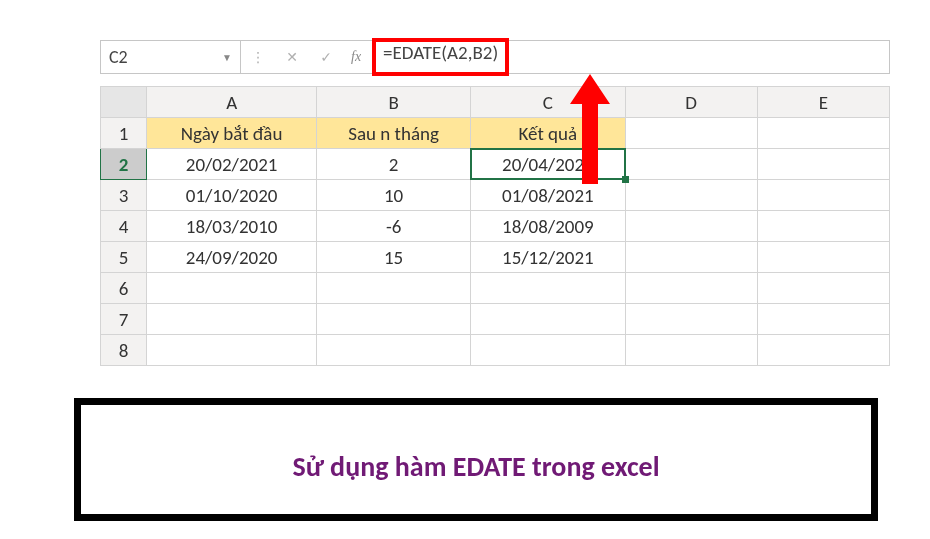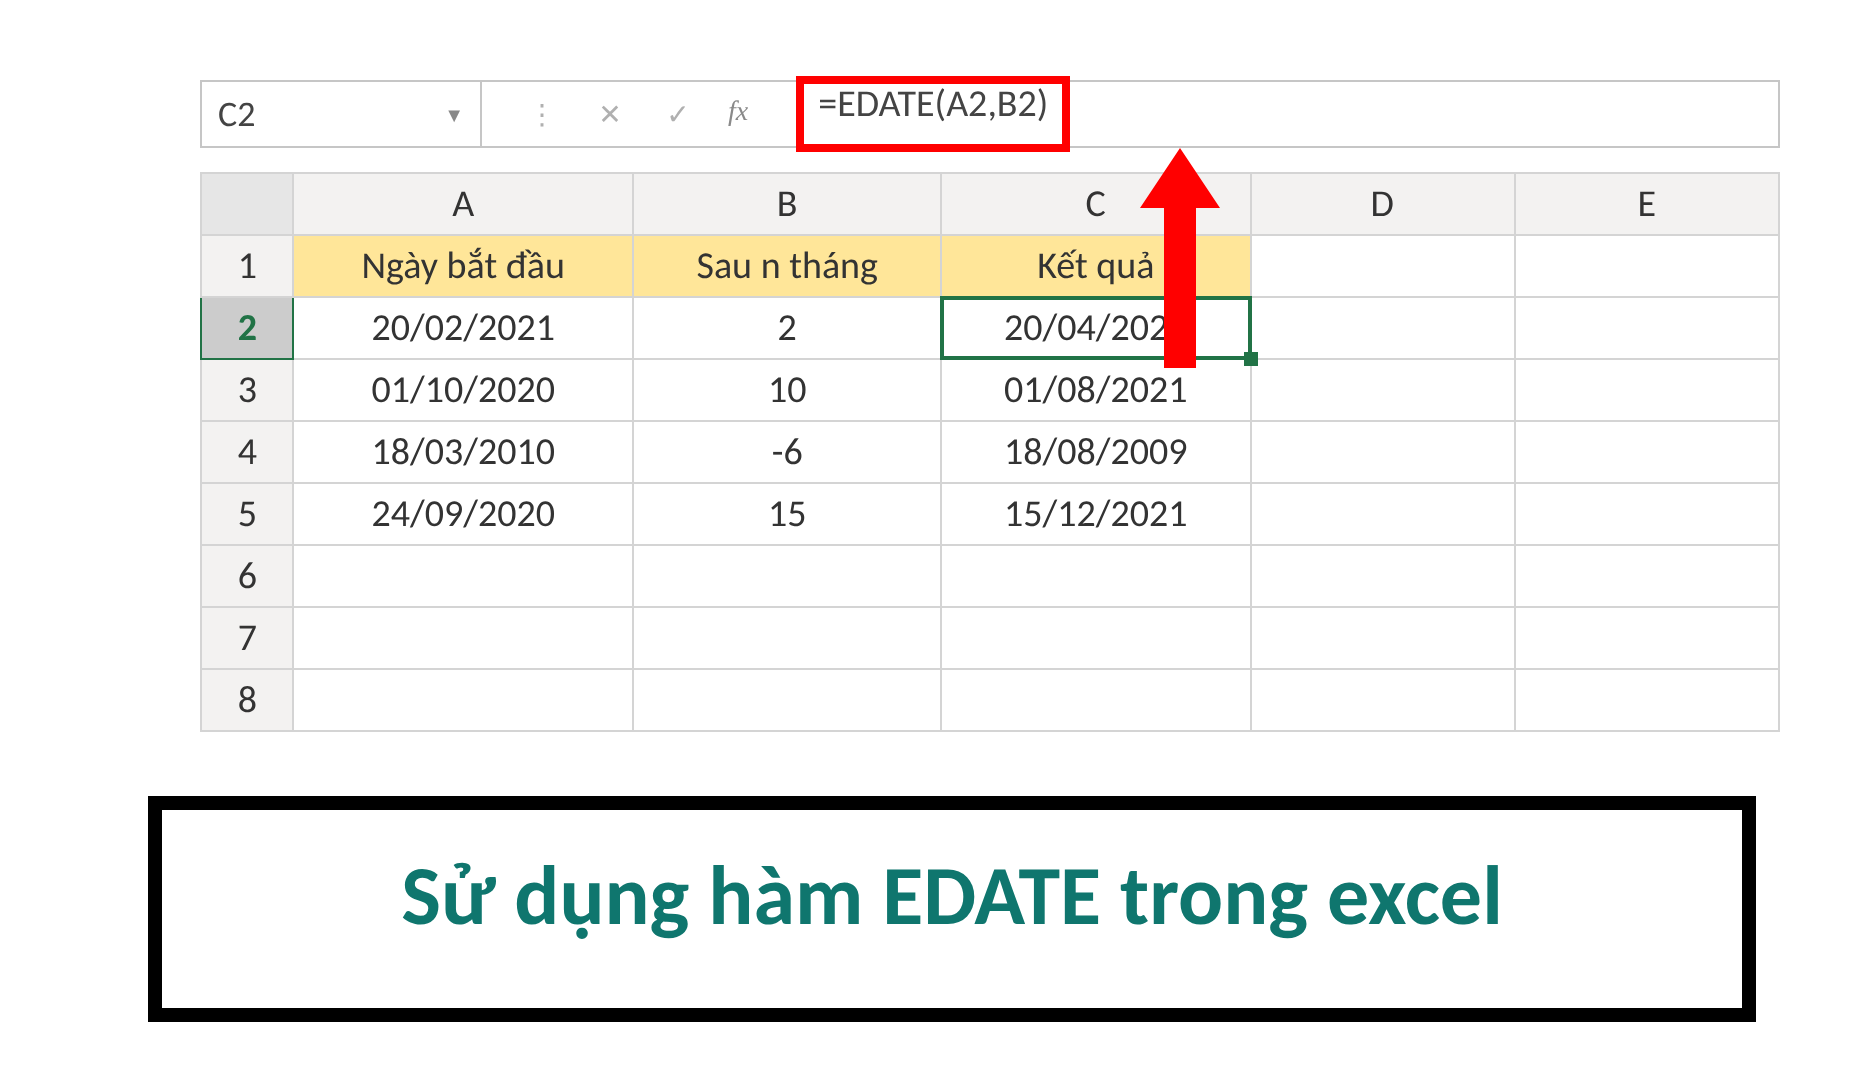--- a/index.html
+++ b/index.html
@@ -16,21 +16,20 @@
   .formula-bar {
     position: absolute;
     top: 40px;
     left: 100px;
     right: 40px;
     height: 34px;
     display: flex;
     align-items: center;
     border: 1px solid #c6c6c6;
     background: #ffffff;
-    gap: 13px;
   }
   .name-box {
     width: 140px;
     height: 100%;
     display: flex;
     align-items: center;
     padding: 0 8px;
     border-right: 1px solid #c6c6c6;
     color: #444;
     font-size: 18px;
@@ -167,23 +166,24 @@
   .caption {
     position: absolute;
     left: 74px;
     right: 52px;
     top: 398px;
     border: 7px solid #000000;
     padding: 18px 26px 30px 26px;
     text-align: center;
   }
   .caption-text {
-    font-size: 42px;
+    font-size: 28px;
     font-weight: 700;
-    color: #0f766e;
+    color: #701a75;
+    margin-top: 26px;
   }
 </style>
 </head>
 <body>
 
 <div class="formula-bar">
   <div class="name-box">
     <span>C2</span>
     <span class="name-box-dd">▼</span>
   </div>

